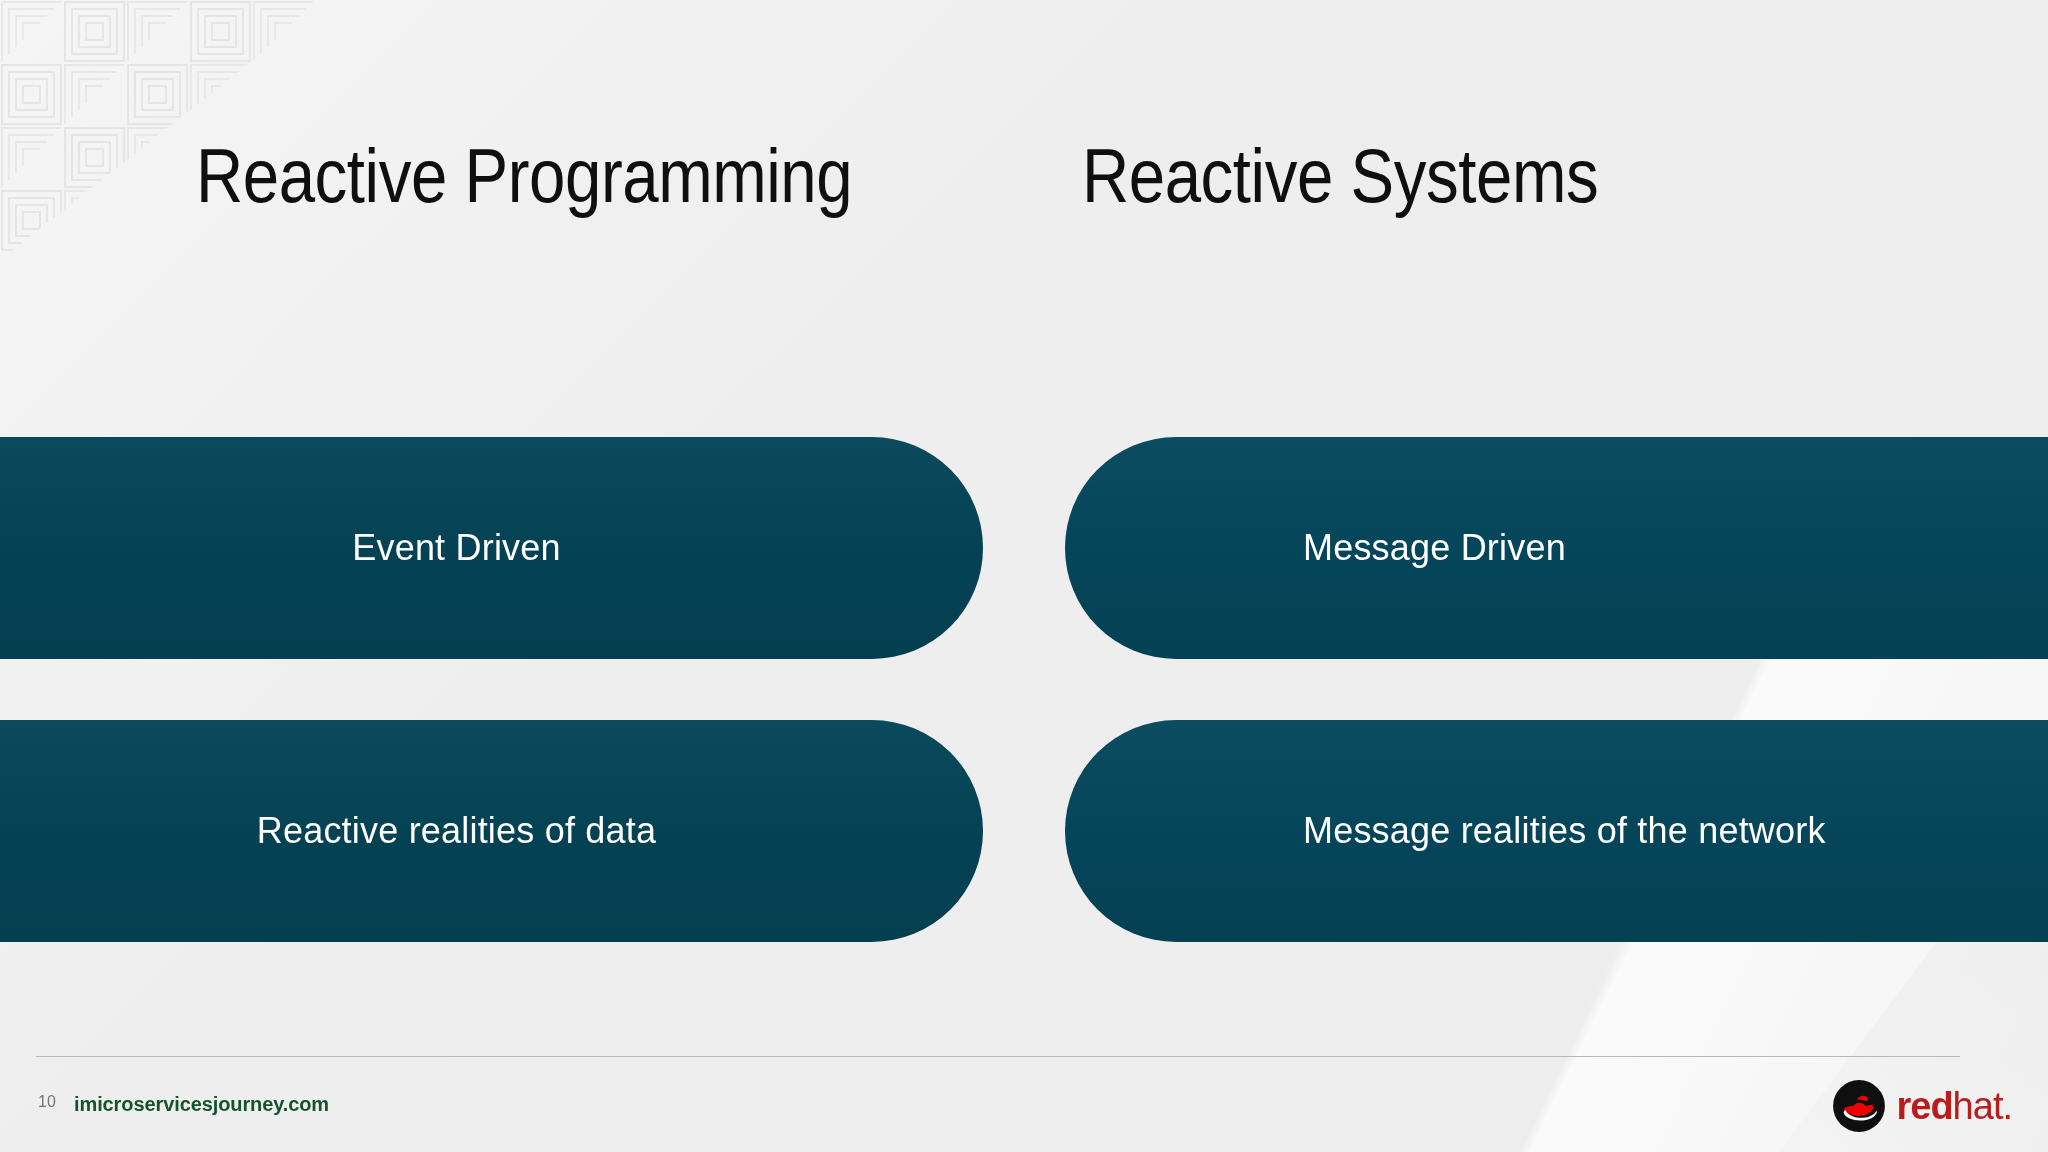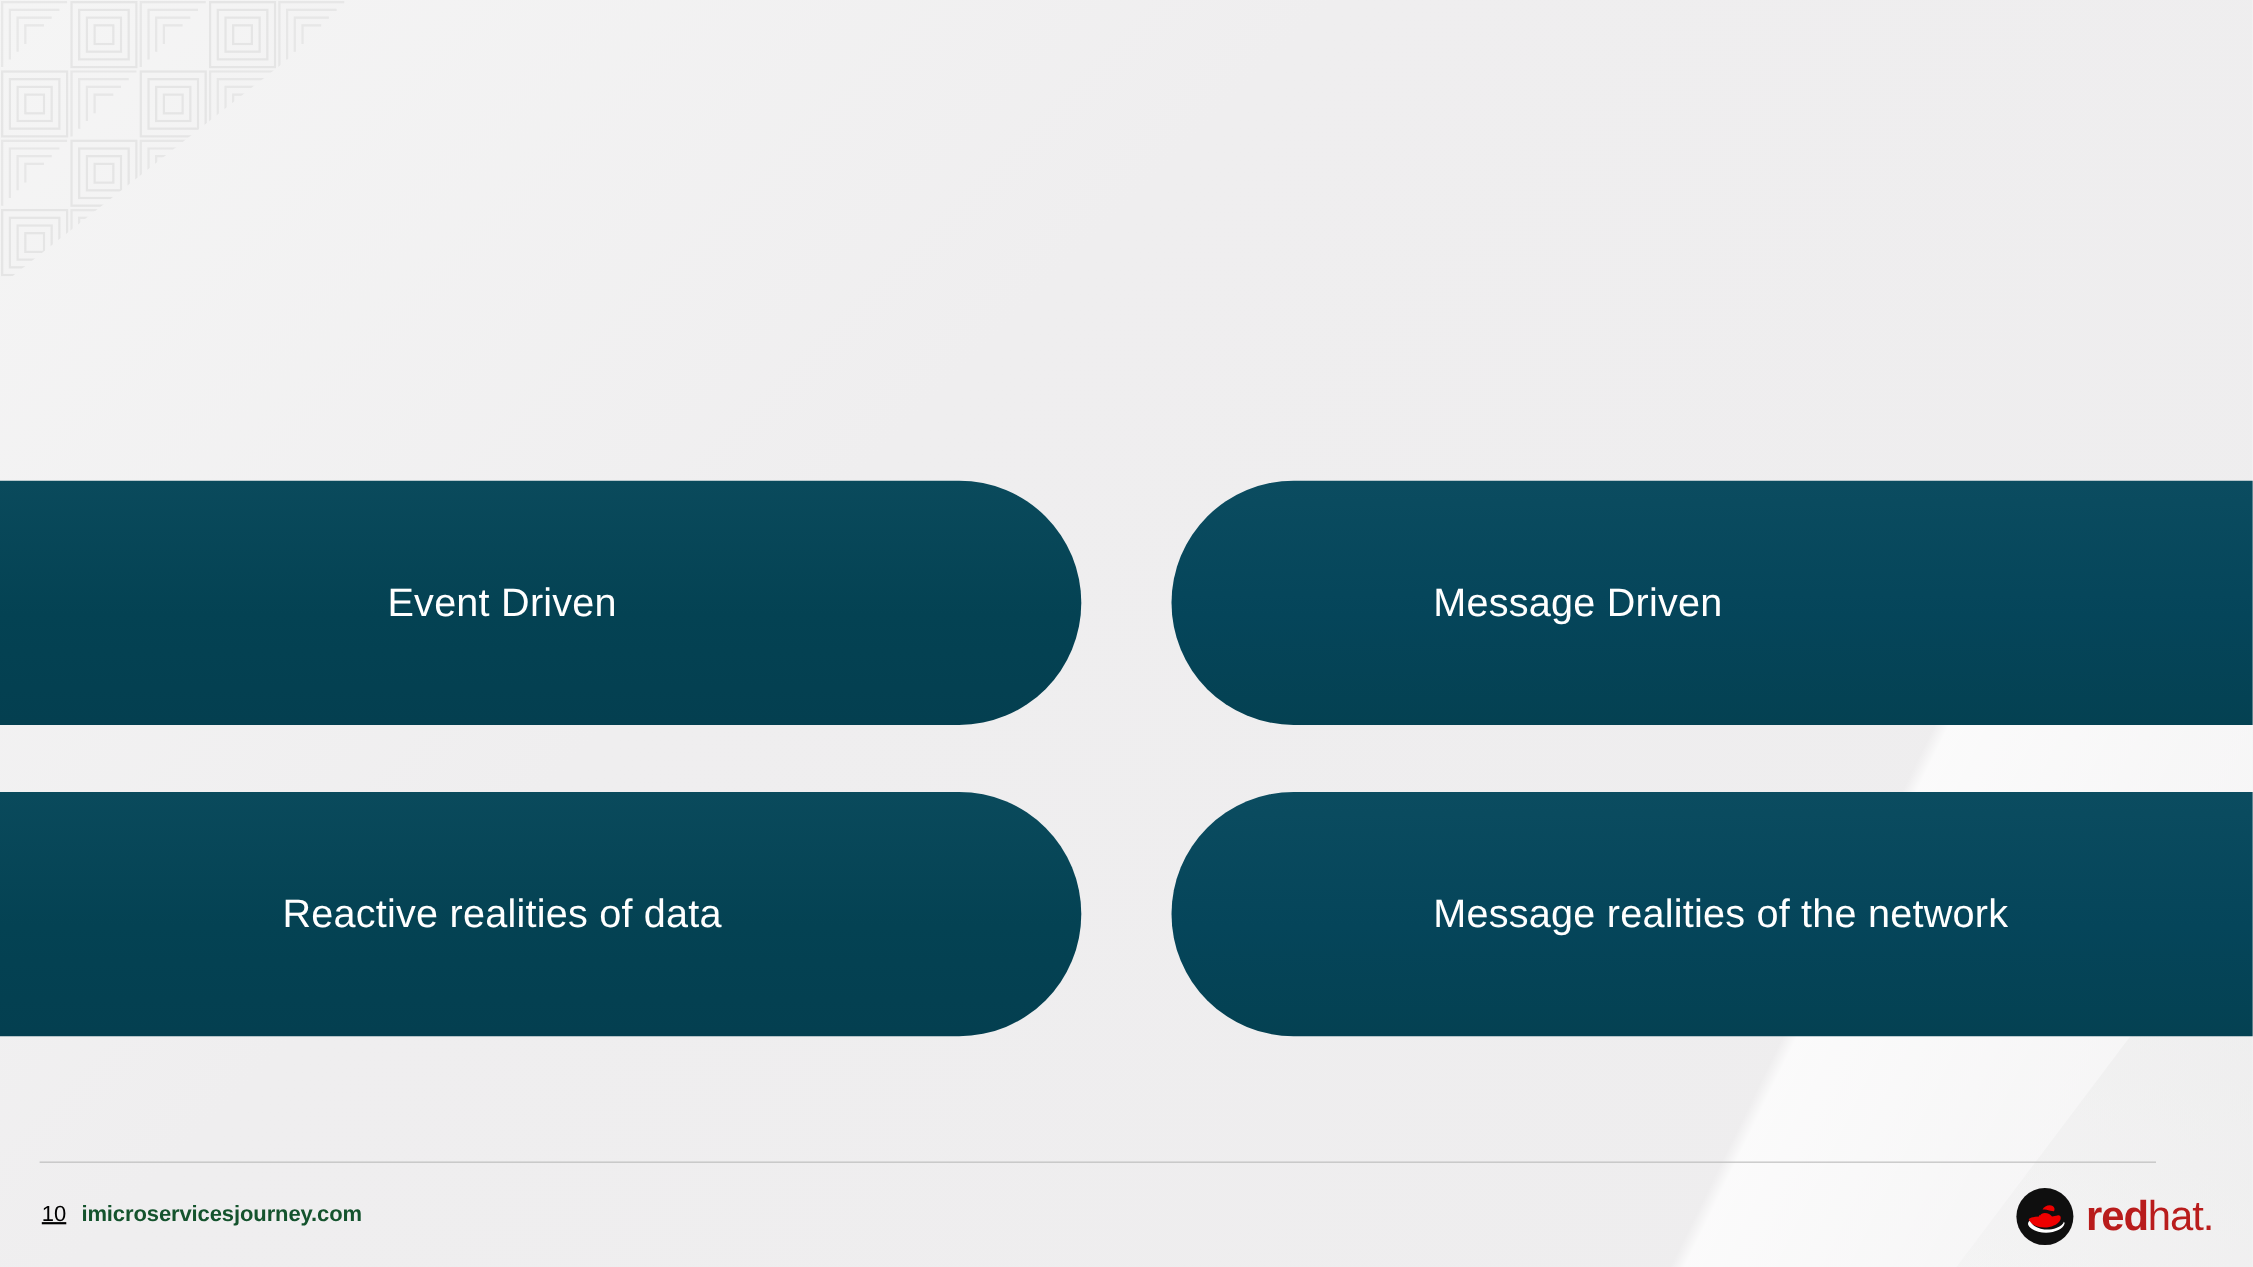--- a/index.html
+++ b/index.html
@@ -127,24 +127,23 @@
     position: absolute;
     left: 0;
     top: 1085px;
     width: 2048px;
     height: 60px;
   }
   .page-number {
     position: absolute;
     left: 38px;
     top: 8px;
-    font-size: 20px;
-    color: #000000;
+    font-size: 16px;
+    color: #737373;
     font-weight: 400;
-    text-decoration: underline;
   }
   .footer-link {
     position: absolute;
     left: 74px;
     top: 8px;
     font-size: 20px;
     color: #14532d;
     font-weight: 600;
     letter-spacing: -.1px;
   }
@@ -208,20 +207,24 @@
         <use href="#sqcorner" x="0" y="126"></use>
         <use href="#sqfull" x="63" y="126"></use>
         <use href="#sqcorner" x="126" y="126"></use>
 
         <use href="#sqfull" x="0" y="189"></use>
         <use href="#sqcorner" x="63" y="189"></use>
       </g>
     </svg>
   </div>
 
+  <div class="headings">
+    <div id="title-left" class="col-title">Reactive Programming</div>
+    <div id="title-right" class="col-title">Reactive Systems</div>
+  </div>
 
   <div class="pill pill-left row1 teal-a">
     <span>Event Driven</span>
   </div>
   <div class="pill pill-right row1 teal-b">
     <span>Message Driven</span>
   </div>
 
   <div class="pill pill-left row2 teal-a">
     <span>Reactive realities of data</span>

